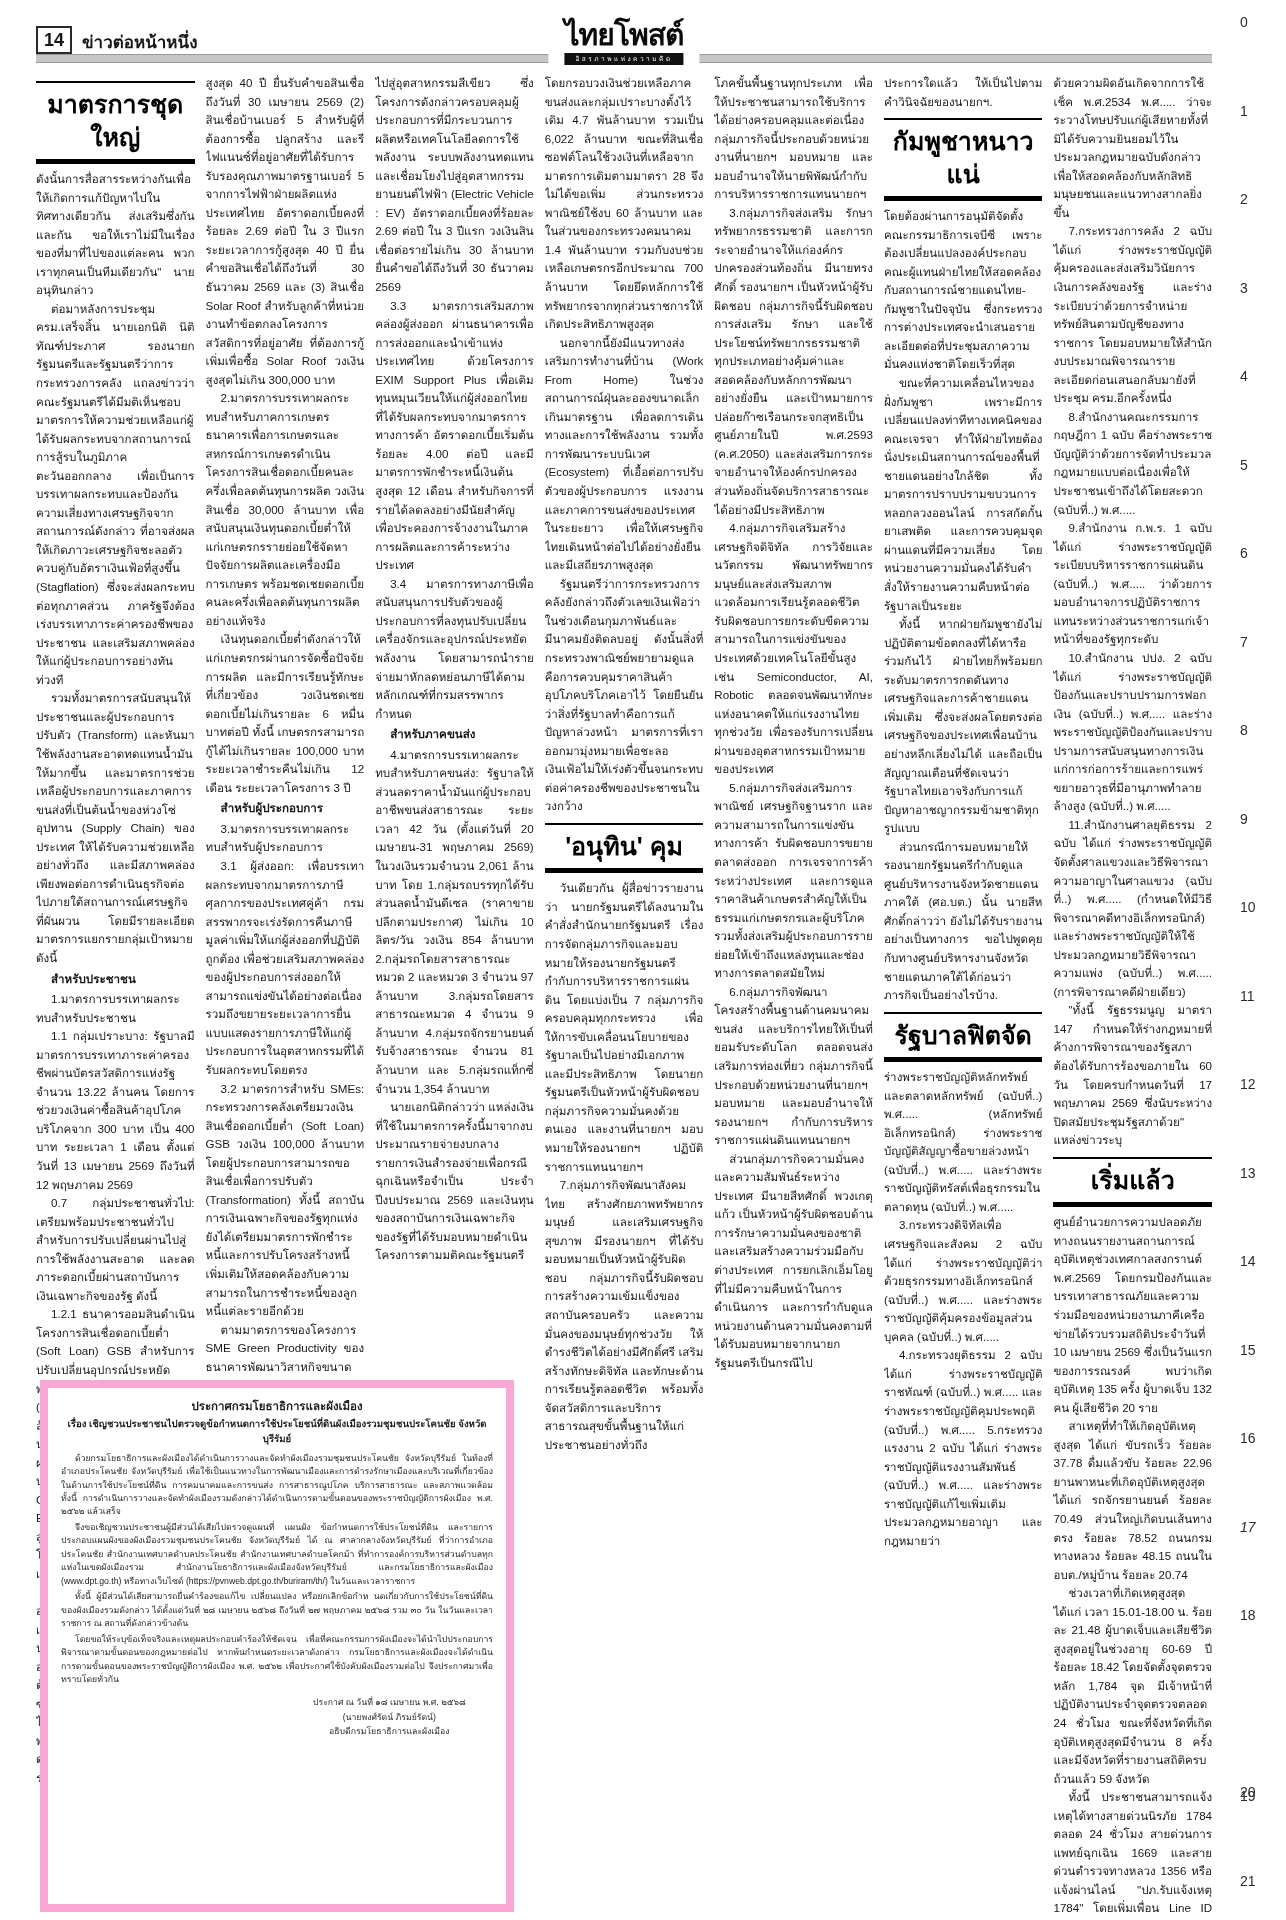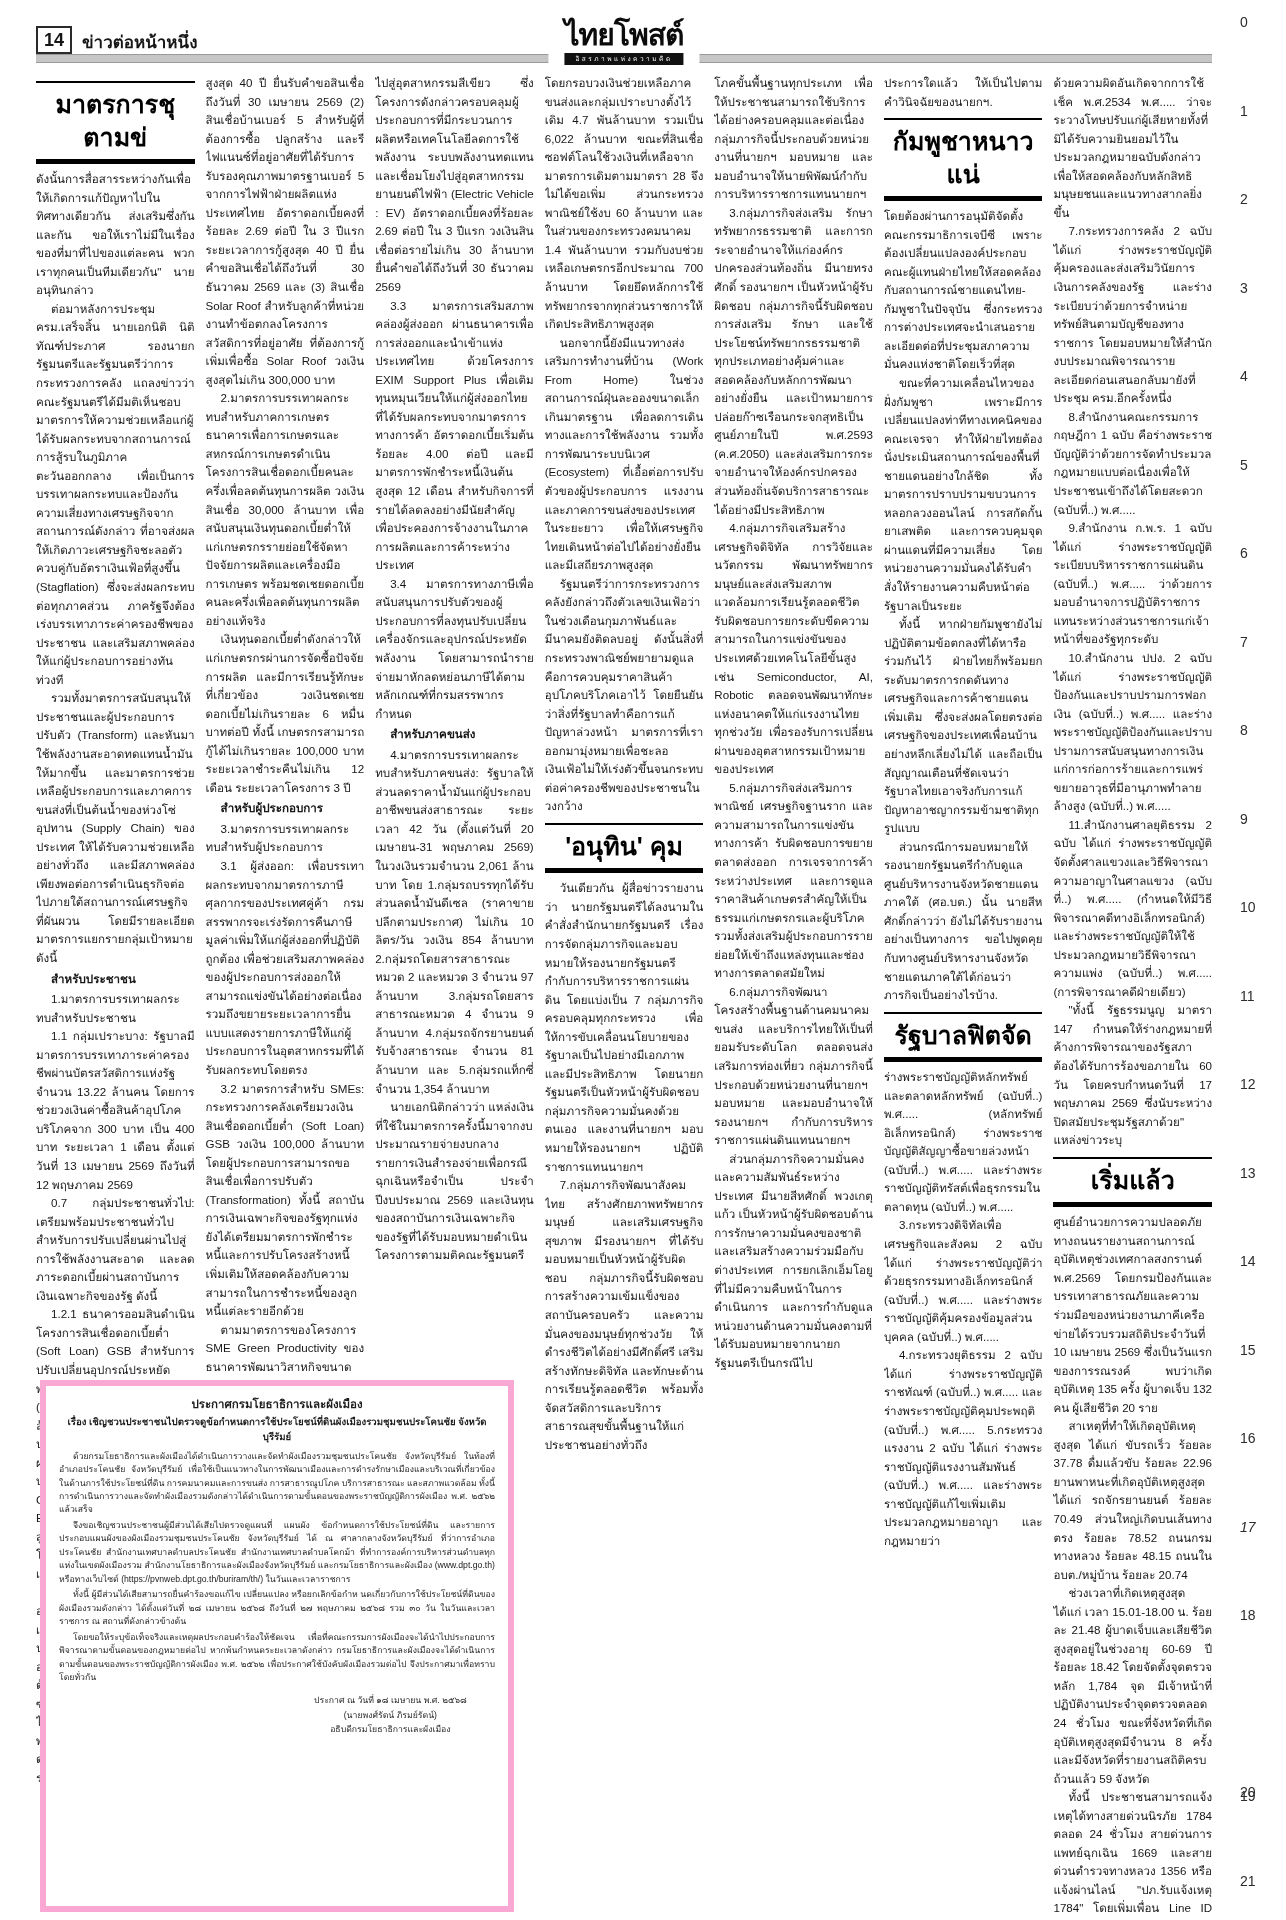--- a/index.html
+++ b/index.html
@@ -25,21 +25,21 @@
        word-break:break-word;}
   .para{margin:0;text-indent:15px;}
   .para.flush{text-indent:0;}
   .subhead{font-weight:700;margin:2px 0;text-indent:15px;}
   .hlbox{margin:7px 0 6px;text-align:center;}
   .hlbox .rt{border-top:2px solid #000;margin-bottom:5px;}
   .hlbox .tx{font-size:25px;font-weight:800;line-height:1.3;color:#000;}
   .hlbox .rb{border-top:5px solid #000;margin-top:6px;}
   
   .notice{position:absolute;left:40px;top:1380px;width:474px;height:532px;background:#fff;
-          border:6px solid #f9a8d4;box-sizing:border-box;padding:10px 13px;z-index:5;
+          border:8px solid #f9a8d4;box-sizing:border-box;padding:10px 13px;z-index:5;
           font-size:8.7px;line-height:1.55;text-align:justify;color:#1c1c1c;}
   .notice .t1{text-align:center;font-weight:700;font-size:11.5px;margin-bottom:1px;}
   .notice .t2{text-align:center;font-weight:700;font-size:9.6px;margin-bottom:5px;}
   .notice p{margin:0 0 2px;text-indent:14px;}
   .notice p.nb{font-weight:400;}
   .sig{margin-top:8px;margin-left:52%;text-align:center;font-size:8.7px;line-height:1.7;}
 </style>
 </head>
 <body>
 
@@ -77,21 +77,21 @@
       <span style="top: 1607px;">18</span>
       <span style="top: 1788px;">19</span>
       <span style="top: 1784px;">20</span>
       <span style="top: 1872.5px;">21</span>
     </div>
 
   <div class="cols" id="cols">
       <div class="col">
         <div class="hlbox">
           <div class="rt"></div>
-          <div class="tx">มาตรการชุตามข่</div>
+          <div class="tx">มาตรการชุดใหญ่</div>
           <div class="rb"></div>
         </div>
         <p class="para flush">ดังนั้นการสื่อสารระหว่างกันเพื่อให้เกิดการแก้ปัญหาไปในทิศทางเดียวกัน ส่งเสริมซึ่งกันและกัน ขอให้เราไม่มีในเรื่องของที่มาที่ไปของแต่ละคน พวกเราทุกคนเป็นทีมเดียวกัน" นายอนุทินกล่าว</p>
         <p class="para">ต่อมาหลังการประชุม ครม.เสร็จสิ้น นายเอกนิติ นิติทัณฑ์ประภาศ รองนายกรัฐมนตรีและรัฐมนตรีว่าการกระทรวงการคลัง แถลงข่าวว่า คณะรัฐมนตรีได้มีมติเห็นชอบมาตรการให้ความช่วยเหลือแก่ผู้ได้รับผลกระทบจากสถานการณ์การสู้รบในภูมิภาคตะวันออกกลาง เพื่อเป็นการบรรเทาผลกระทบและป้องกันความเสี่ยงทางเศรษฐกิจจากสถานการณ์ดังกล่าว ที่อาจส่งผลให้เกิดภาวะเศรษฐกิจชะลอตัวควบคู่กับอัตราเงินเฟ้อที่สูงขึ้น (Stagflation) ซึ่งจะส่งผลกระทบต่อทุกภาคส่วน ภาครัฐจึงต้องเร่งบรรเทาภาระค่าครองชีพของประชาชน และเสริมสภาพคล่องให้แก่ผู้ประกอบการอย่างทันท่วงที</p>
         <p class="para">รวมทั้งมาตรการสนับสนุนให้ประชาชนและผู้ประกอบการปรับตัว (Transform) และหันมาใช้พลังงานสะอาดทดแทนน้ำมันให้มากขึ้น และมาตรการช่วยเหลือผู้ประกอบการและภาคการขนส่งที่เป็นต้นน้ำของห่วงโซ่อุปทาน (Supply Chain) ของประเทศ ให้ได้รับความช่วยเหลืออย่างทั่วถึง และมีสภาพคล่องเพียงพอต่อการดำเนินธุรกิจต่อไปภายใต้สถานการณ์เศรษฐกิจที่ผันผวน โดยมีรายละเอียดมาตรการแยกรายกลุ่มเป้าหมาย ดังนี้</p>
         <div class="subhead">สำหรับประชาชน</div>
         <p class="para">1.มาตรการบรรเทาผลกระทบสำหรับประชาชน</p>
         <p class="para">1.1 กลุ่มเปราะบาง: รัฐบาลมีมาตรการบรรเทาภาระค่าครองชีพผ่านบัตรสวัสดิการแห่งรัฐ จำนวน 13.22 ล้านคน โดยการช่วยวงเงินค่าซื้อสินค้าอุปโภคบริโภคจาก 300 บาท เป็น 400 บาท ระยะเวลา 1 เดือน ตั้งแต่วันที่ 13 เมษายน 2569 ถึงวันที่ 12 พฤษภาคม 2569</p>
         <p class="para">0.7 กลุ่มประชาชนทั่วไป: เตรียมพร้อมประชาชนทั่วไปสำหรับการปรับเปลี่ยนผ่านไปสู่การใช้พลังงานสะอาด และลดภาระดอกเบี้ยผ่านสถาบันการเงินเฉพาะกิจของรัฐ ดังนี้</p>
         <p class="para">1.2.1 ธนาคารออมสินดำเนินโครงการสินเชื่อดอกเบี้ยต่ำ (Soft Loan) GSB สำหรับการปรับเปลี่ยนอุปกรณ์ประหยัดพลังงานของครัวเรือน (โครงการสินเชื่อวงเงิน 5,000 ล้านบาท) เพื่อสนับสนุนประชาชนที่ต้องการติดตั้งระบบผลิตไฟฟ้าพลังงานแสงอาทิตย์บนหลังคาที่อยู่อาศัย (Solar Cell) การจัดซื้อรถยนต์ไฟฟ้า EV เป็นต้น วงเงินสินเชื่อต่อรายสูงสุด 5 ล้านบาท ระยะเวลาโครงการ 5 ปี โดยยื่นคำขอสินเชื่อได้ถึงวันที่ 31 มีนาคม 2570</p>

